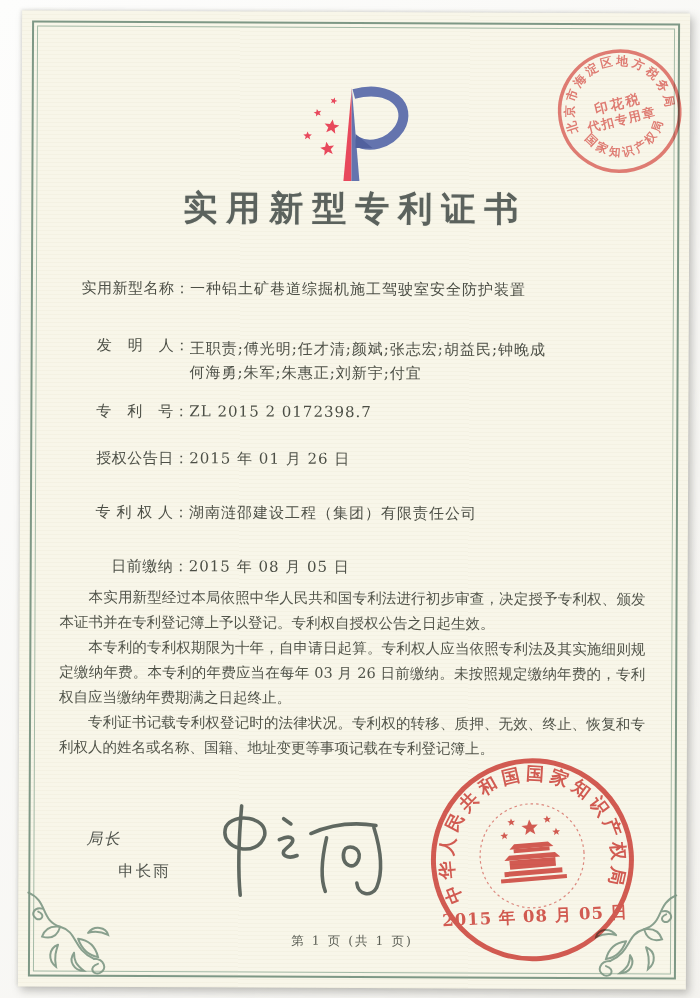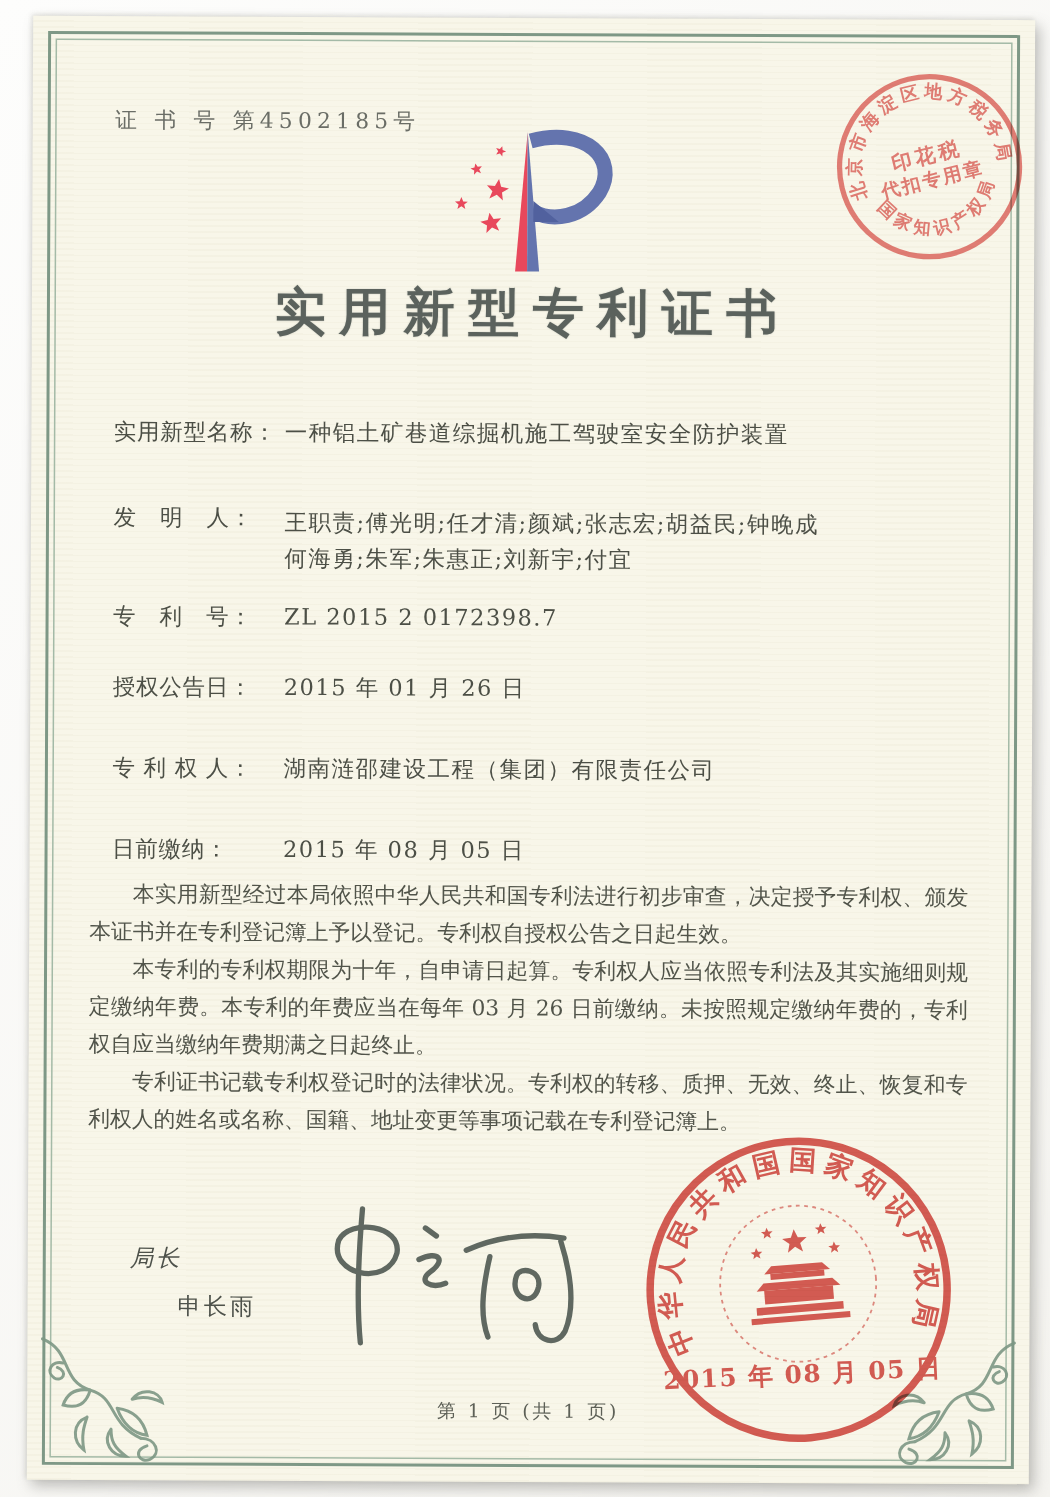--- a/index.html
+++ b/index.html
@@ -18,21 +18,21 @@
   .frame{position:absolute;inset:10px;border:2.5px solid #7e9886;}
   .frame-inner{position:absolute;inset:3px;border:1px solid #a4baa7;}
   .cert-no{position:absolute;left:55px;top:60px;font-size:14.5px;color:#6a6d66;letter-spacing:3.5px;}
   .logo{position:absolute;left:263px;top:72px;width:140px;height:102px;}
   .title{
     position:absolute;left:0;top:174px;width:100%;text-align:center;
     font-size:34px;font-weight:bold;color:#5b625d;letter-spacing:9px;
     text-shadow:0 0 1px rgba(91,98,93,.4);
   }
   .field{position:absolute;left:55px;font-size:15px;color:#4c4f46;white-space:nowrap;}
-  .flabel{display:inline-block;width:114px;vertical-align:top;letter-spacing:.5px;}
+  .flabel{display:inline-block;width:114px;vertical-align:top;letter-spacing:.5px;text-align:right;}
   .fvalue{display:inline-block;vertical-align:top;letter-spacing:1px;}
   .fvalue div{line-height:24px;}
   .body-text{
     position:absolute;left:40px;top:574px;width:586px;
     font-size:14.5px;color:#51544a;line-height:25px;text-align:justify;
   }
   .body-text p{margin:0;text-indent:2em;}
   .signer{position:absolute;left:68px;font-size:15.5px;color:#4e524b;letter-spacing:2px;}
   .signature{position:absolute;left:160px;top:786px;width:210px;height:105px;}
   .seal{position:absolute;mix-blend-mode:multiply;}
@@ -73,21 +73,20 @@
       <path d="M58,40 q14,-2 18,10 q-14,4 -18,-10"></path>
       <path d="M40,52 q-16,2 -20,18 q14,-2 20,-18"></path>
       <path d="M24,72 c-10,0 -14,10 -6,14 c7,3 12,-6 2,-9"></path>
       <path d="M44,66 c6,8 0,18 -10,18 c8,-6 10,-10 10,-18"></path>
       <path d="M60,58 c10,4 10,16 2,22 c2,-10 0,-16 -2,-22"></path>
       <path d="M30,46 c-6,-8 -18,-6 -20,2 c8,-4 14,-4 20,-2"></path>
       <path d="M76,22 c8,-2 12,6 6,10 c-5,3 -10,-4 -2,-7"></path>
     </g>
   </svg>
 
-  <div class="cert-no">证 书 号 第4502185号</div>
 
   <svg class="logo" viewBox="0 0 140 102">
     <defs>
       <path id="star" d="M0,-8 L2.2,-2.8 L7.8,-2.5 L3.4,1.1 L4.8,6.5 L0,3.2 L-4.8,6.5 L-3.4,1.1 L-7.8,-2.5 L-2.2,-2.8 Z"></path>
     </defs>
     <path d="M67,4 L59,97 L67,97 Z" fill="#e8485c"></path>
     <path d="M67,4 L75,97 L67,97 Z" fill="#6474ae"></path>
     <path d="M69,10 C106,0 128,22 115,44 C104,61 84,64 71,57" fill="none" stroke="#6474ae" stroke-width="10"></path>
     <path d="M71,50 L88,64 L71,64 Z" fill="#51619e"></path>
     <g fill="#e8485c">

